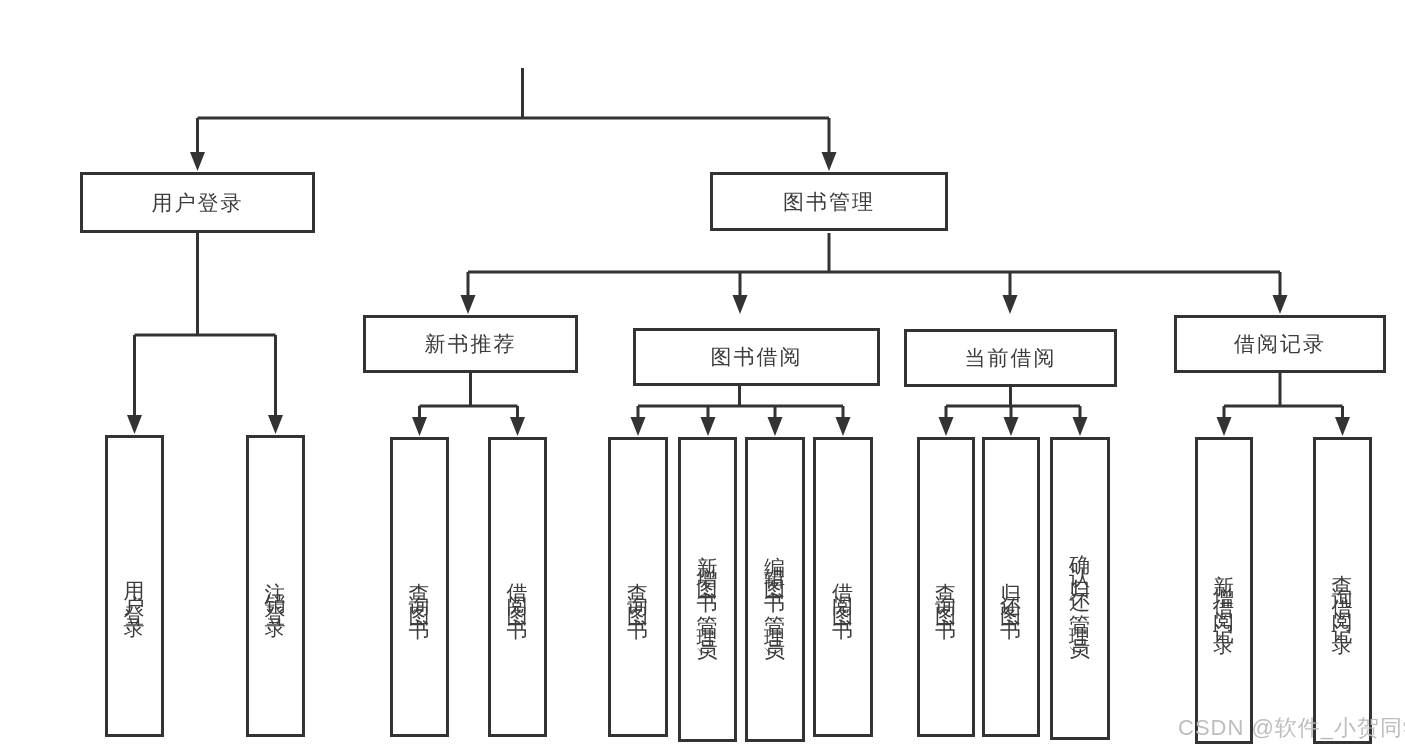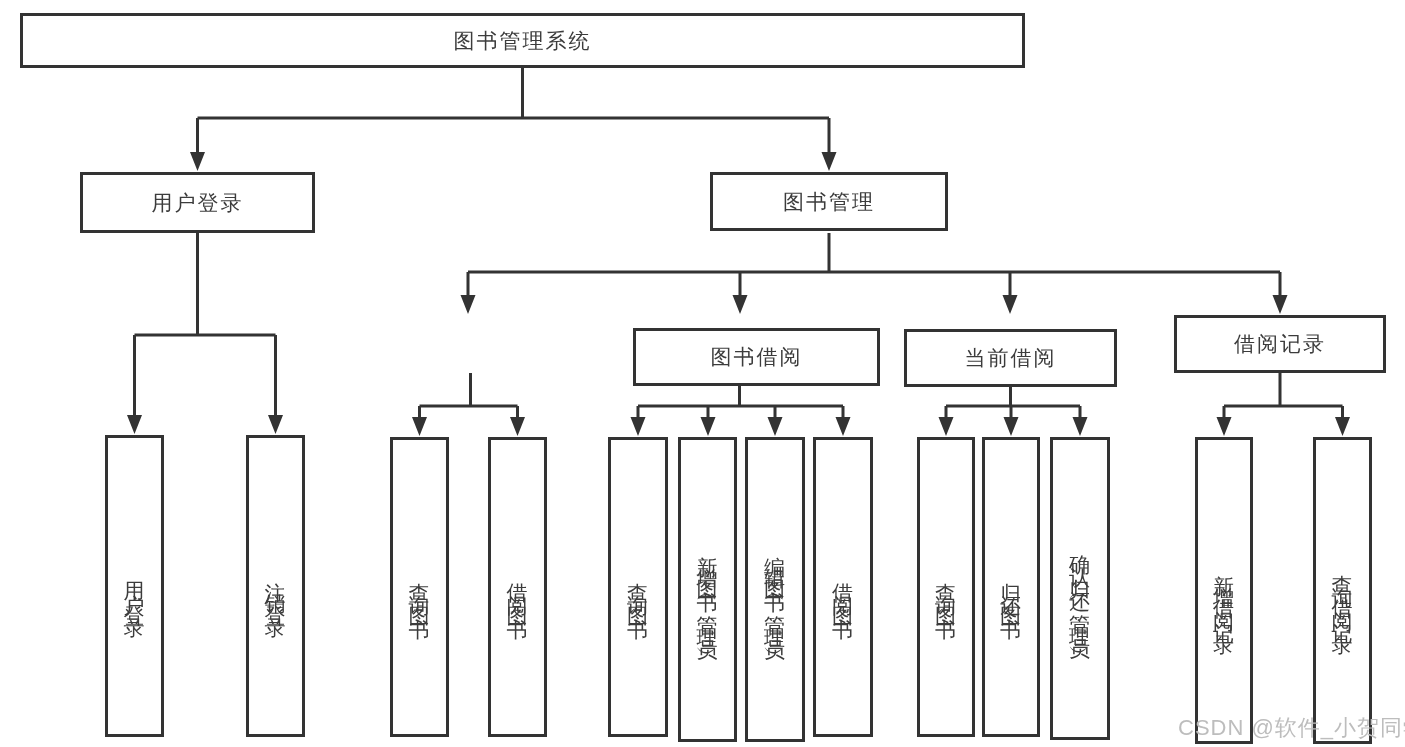--- a/index.html
+++ b/index.html
@@ -59,25 +59,25 @@
          M460.5 295 L475.5 295 L468 314 Z M732.5 295 L747.5 295 L740 314 Z
          M1002.5 295 L1017.5 295 L1010 314 Z M1272.5 295 L1287.5 295 L1280 314 Z
          M412 417 L427 417 L419.5 436 Z M510 417 L525 417 L517.5 436 Z
          M630.5 417 L645.5 417 L638 436 Z M700.5 417 L715.5 417 L708 436 Z
          M767.5 417 L782.5 417 L775 436 Z M835.5 417 L850.5 417 L843 436 Z
          M938.5 417 L953.5 417 L946 436 Z M1003.5 417 L1018.5 417 L1011 436 Z
          M1072.5 417 L1087.5 417 L1080 436 Z
          M1216.5 417 L1231.5 417 L1224 436 Z M1335 417 L1350 417 L1342.5 436 Z" fill="#333333" stroke="none"></path>
   </svg>
 
-  <div class="box" style="left:20px;top:13px;width:1005px;height:55px;">图书管理系统</div>
 
   <div class="box" style="left:80px;top:172px;width:235px;height:61px;">用户登录</div>
   <div class="box" style="left:710px;top:172px;width:238px;height:59px;">图书管理</div>
 
+  <div class="box" style="left:363px;top:315px;width:215px;height:58px;">新书推荐</div>
   <div class="box" style="left:633px;top:328px;width:247px;height:58px;">图书借阅</div>
   <div class="box" style="left:904px;top:329px;width:213px;height:58px;">当前借阅</div>
   <div class="box" style="left:1174px;top:315px;width:212px;height:58px;text-align:right;">借阅记录</div>
 
   <div class="box vbox" style="left:105px;top:435px;width:59px;height:302px;">用户登录</div>
   <div class="box vbox" style="left:246px;top:435px;width:59px;height:302px;">注销登录</div>
 
   <div class="box vbox" style="left:390px;top:437px;width:59px;height:300px;">查询图书</div>
   <div class="box vbox" style="left:488px;top:437px;width:59px;height:300px;">借阅图书</div>
 

